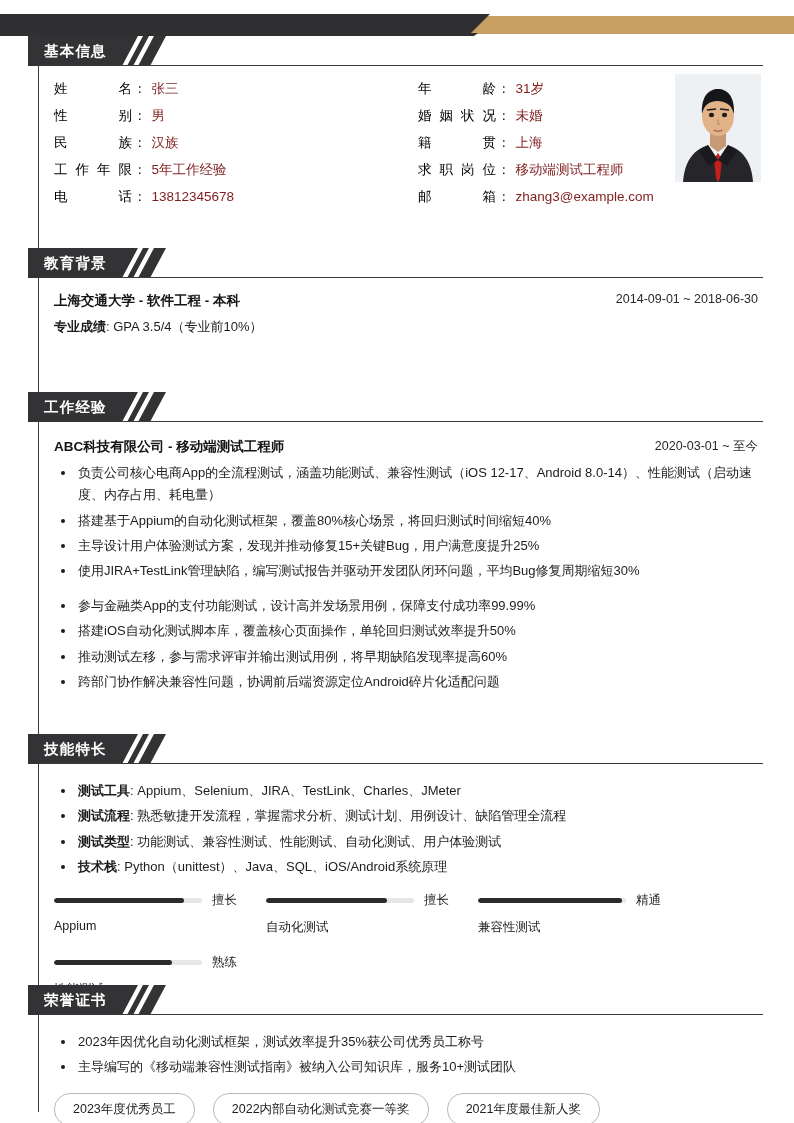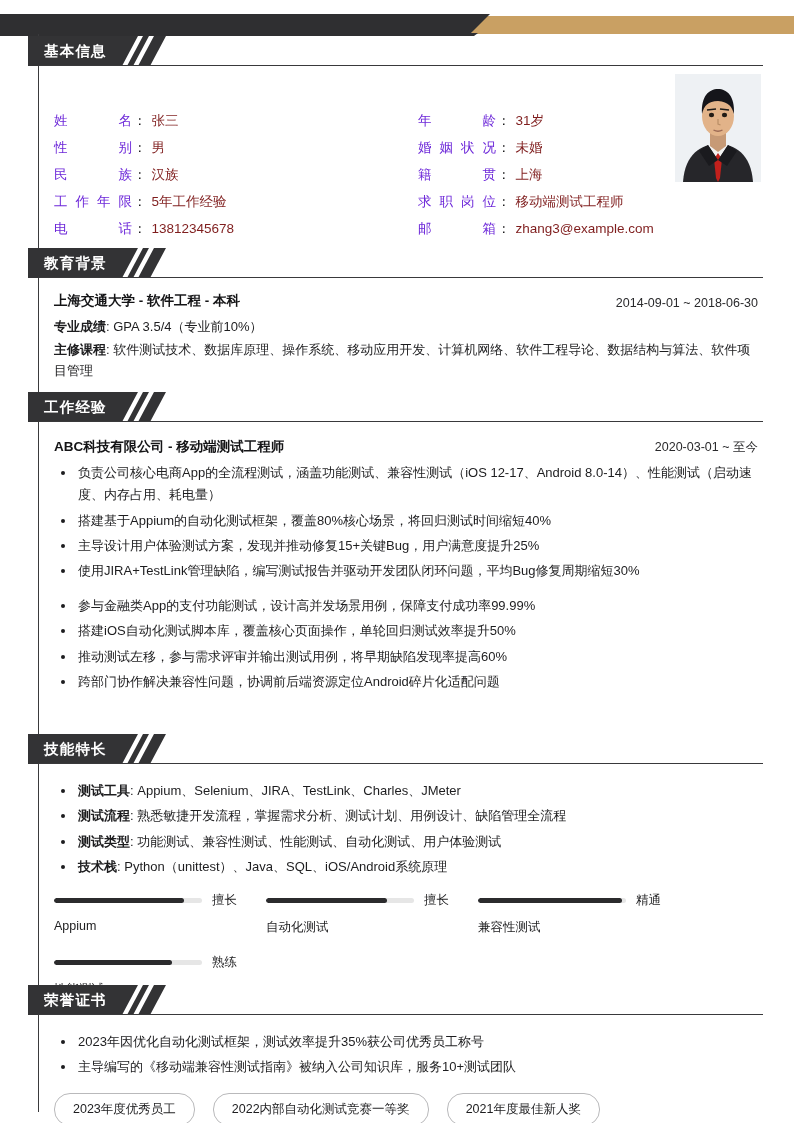--- a/index.html
+++ b/index.html
@@ -131,22 +131,21 @@
     display: flex;
     align-items: baseline;
     height: 27px;
     white-space: nowrap;
   }
   .info-label {
     display: inline-block;
     width: 78px;
     text-align: justify;
     text-align-last: justify;
-    color: #6d28d9;
-    margin-top: 32px;
+    color: #000000;
   }
   .info-label.wide {
     width: 78px;
   }
   .info-colon { padding: 0 5px 0 1px; }
   .info-value { color: #7f1d1d; }
 
   .photo {
     position: absolute;
     right: 33px;
@@ -154,21 +153,21 @@
     width: 86px;
     height: 108px;
     overflow: hidden;
     background: #eceff2;
   }
 
   
   .entry-head {
     display: flex;
     justify-content: space-between;
-    align-items: flex-end;
+    align-items: flex-start;
     margin-bottom: 6px;
   }
   .entry-title {
     font-size: 13.5px;
     font-weight: bold;
     color: #141416;
   }
   .entry-date {
     font-size: 12.5px;
     color: #2a2a2c;
@@ -394,23 +393,20 @@
       <div class="sec-rule"></div>
     </div>
 
     <div class="sec-body" style="padding-top:14px;">
       <div class="entry-head">
         <span class="entry-title">上海交通大学 - 软件工程 - 本科</span>
         <span class="entry-date">2014-09-01 ~ 2018-06-30</span>
       </div>
       <div class="meta-line">
         <b>专业成绩</b><span>: </span><span>GPA 3.5/4（专业前10%）</span>
-      </div>
-      <div class="meta-line">
-        <b>主修课程</b><span>: </span><span>软件测试技术、数据库原理、操作系统、移动应用开发、计算机网络、软件工程导论、数据结构与算法、软件项目管理</span>
       </div>
     </div>
   </div>
 
   <div class="section" style="top:392px;">
     <div class="sec-head">
       <div class="sec-flag">
         <span class="sec-title">工作经验</span>
       </div>
       <div class="sec-slashes" style="left:122px;">

